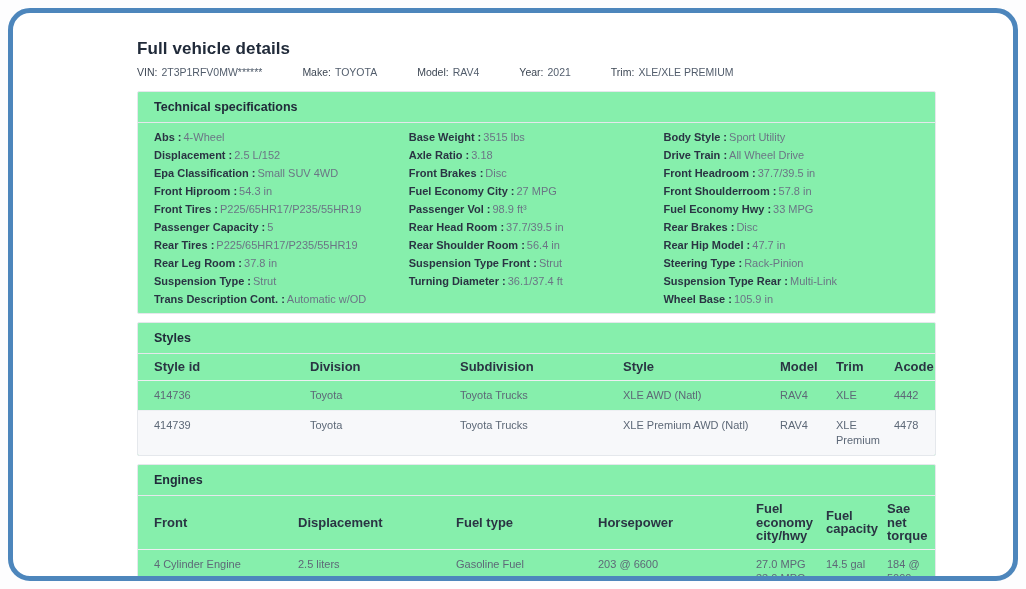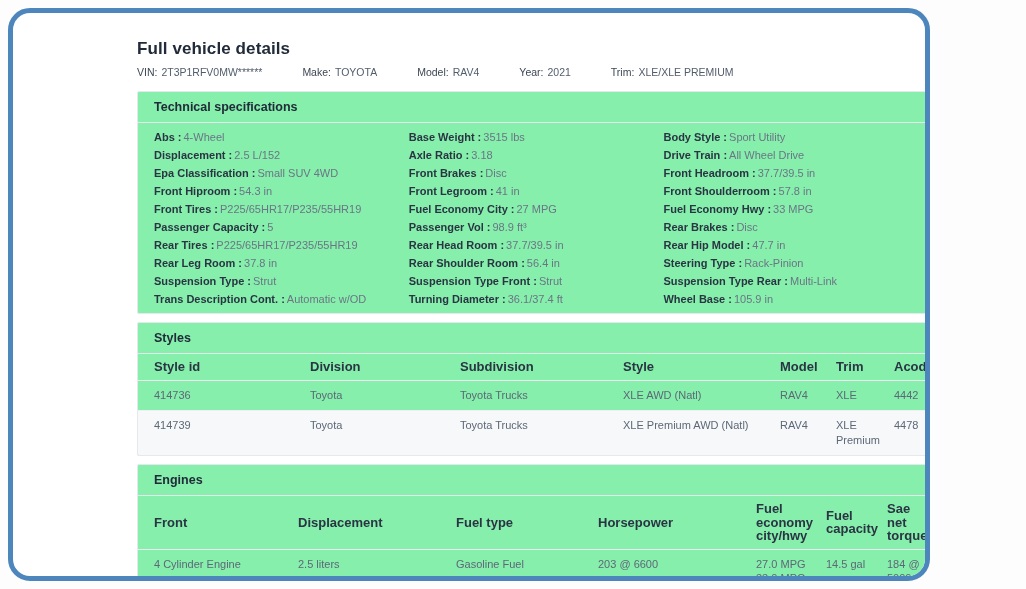--- a/index.html
+++ b/index.html
@@ -1,17 +1,17 @@
 <!DOCTYPE html>
 <html style="--frame: #4d86bc; --card_border: #e5e8ec; --stripe: #f7f8fa; --heading: #212b3a; --label: #2a3443; --value: #6b7585;"><head>
 <meta charset="utf-8">
 <style>
   * { margin:0; padding:0; box-sizing:border-box; }
   html,body { width:1026px; height:589px; background:#fdfdfe; font-family:"Liberation Sans","DejaVu Sans",sans-serif; }
-  .frame { position:absolute; left:8px; top:8px; width:922px; height:573px;
+  .frame { position:absolute; left:8px; top:8px; width:1010px; height:573px;
            border:5px solid var(--frame,#4d86bc); border-radius:22px; background:#fff; overflow:hidden; }
   .content { position:absolute; left:124px; top:26px; width:799px; }
   h1.title { font-size:17px; font-weight:700; color:var(--heading,#212b3a); line-height:20px; margin-bottom:7px; letter-spacing:.1px; }
   .meta { display:flex; align-items:flex-start; gap:40px; margin-bottom:12px; line-height:13px; }
   .meta-item { font-size:10.5px; white-space:nowrap; }
   .m-label { color:#3d4754; font-weight:500; margin-right:4px; }
   .m-value { color:#525d6c; }
   .card { border:1px solid var(--card_border,#e5e8ec); border-radius:2px; margin-bottom:8px; overflow:hidden; background:#86efac; }
   .card-header { padding:7px 16px; border-bottom:1px solid var(--card_border,#e5e8ec);
                  font-size:12.5px; font-weight:700; color:var(--heading,#212b3a); line-height:16px; }
@@ -60,21 +60,20 @@
           <div class="spec-item"><span class="sl">Passenger Capacity :</span><span class="sv">5</span></div>
           <div class="spec-item"><span class="sl">Rear Tires :</span><span class="sv">P225/65HR17/P235/55HR19</span></div>
           <div class="spec-item"><span class="sl">Rear Leg Room :</span><span class="sv">37.8 in</span></div>
           <div class="spec-item"><span class="sl">Suspension Type :</span><span class="sv">Strut</span></div>
           <div class="spec-item"><span class="sl">Trans Description Cont. :</span><span class="sv">Automatic w/OD</span></div>
         </div>
         <div class="spec-col">
           <div class="spec-item"><span class="sl">Base Weight :</span><span class="sv">3515 lbs</span></div>
           <div class="spec-item"><span class="sl">Axle Ratio :</span><span class="sv">3.18</span></div>
           <div class="spec-item"><span class="sl">Front Brakes :</span><span class="sv">Disc</span></div>
-          <div class="spec-item"><span class="sl">Front Legroom :</span><span class="sv">41 in</span></div>
           <div class="spec-item"><span class="sl">Fuel Economy City :</span><span class="sv">27 MPG</span></div>
           <div class="spec-item"><span class="sl">Passenger Vol :</span><span class="sv">98.9 ft³</span></div>
           <div class="spec-item"><span class="sl">Rear Head Room :</span><span class="sv">37.7/39.5 in</span></div>
           <div class="spec-item"><span class="sl">Rear Shoulder Room :</span><span class="sv">56.4 in</span></div>
           <div class="spec-item"><span class="sl">Suspension Type Front :</span><span class="sv">Strut</span></div>
           <div class="spec-item"><span class="sl">Turning Diameter :</span><span class="sv">36.1/37.4 ft</span></div>
         </div>
         <div class="spec-col">
           <div class="spec-item"><span class="sl">Body Style :</span><span class="sv">Sport Utility</span></div>
           <div class="spec-item"><span class="sl">Drive Train :</span><span class="sv">All Wheel Drive</span></div>

